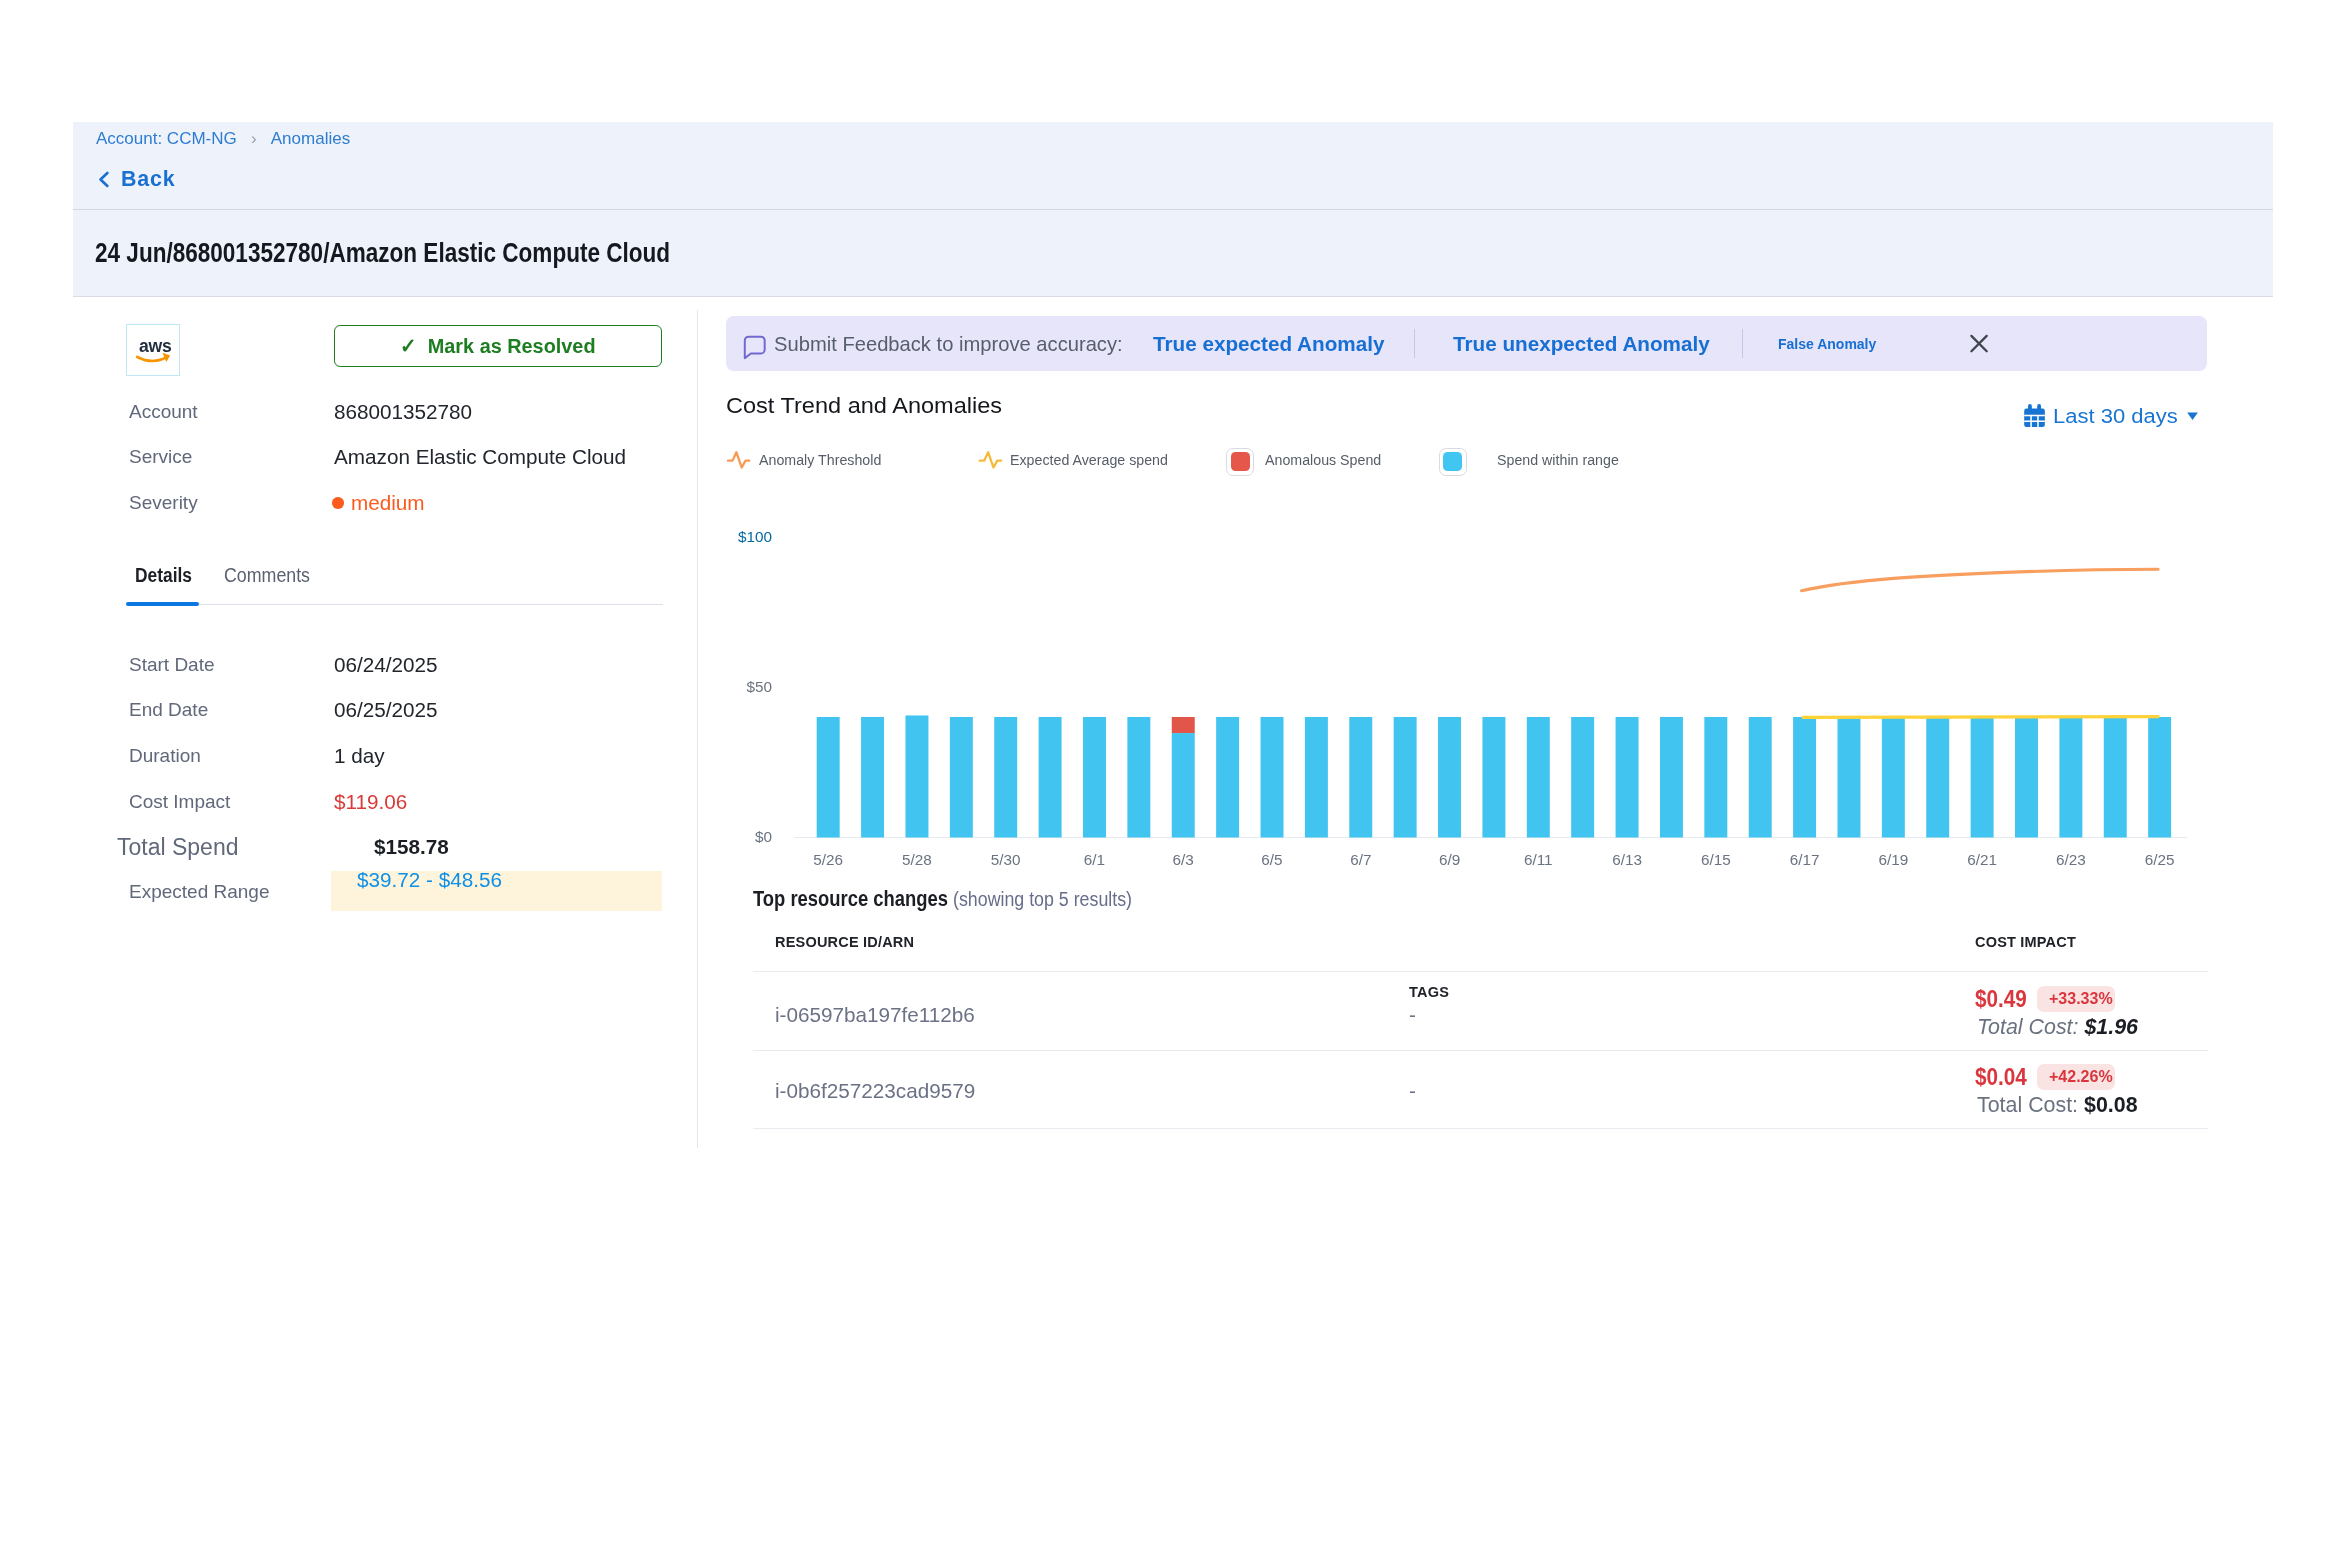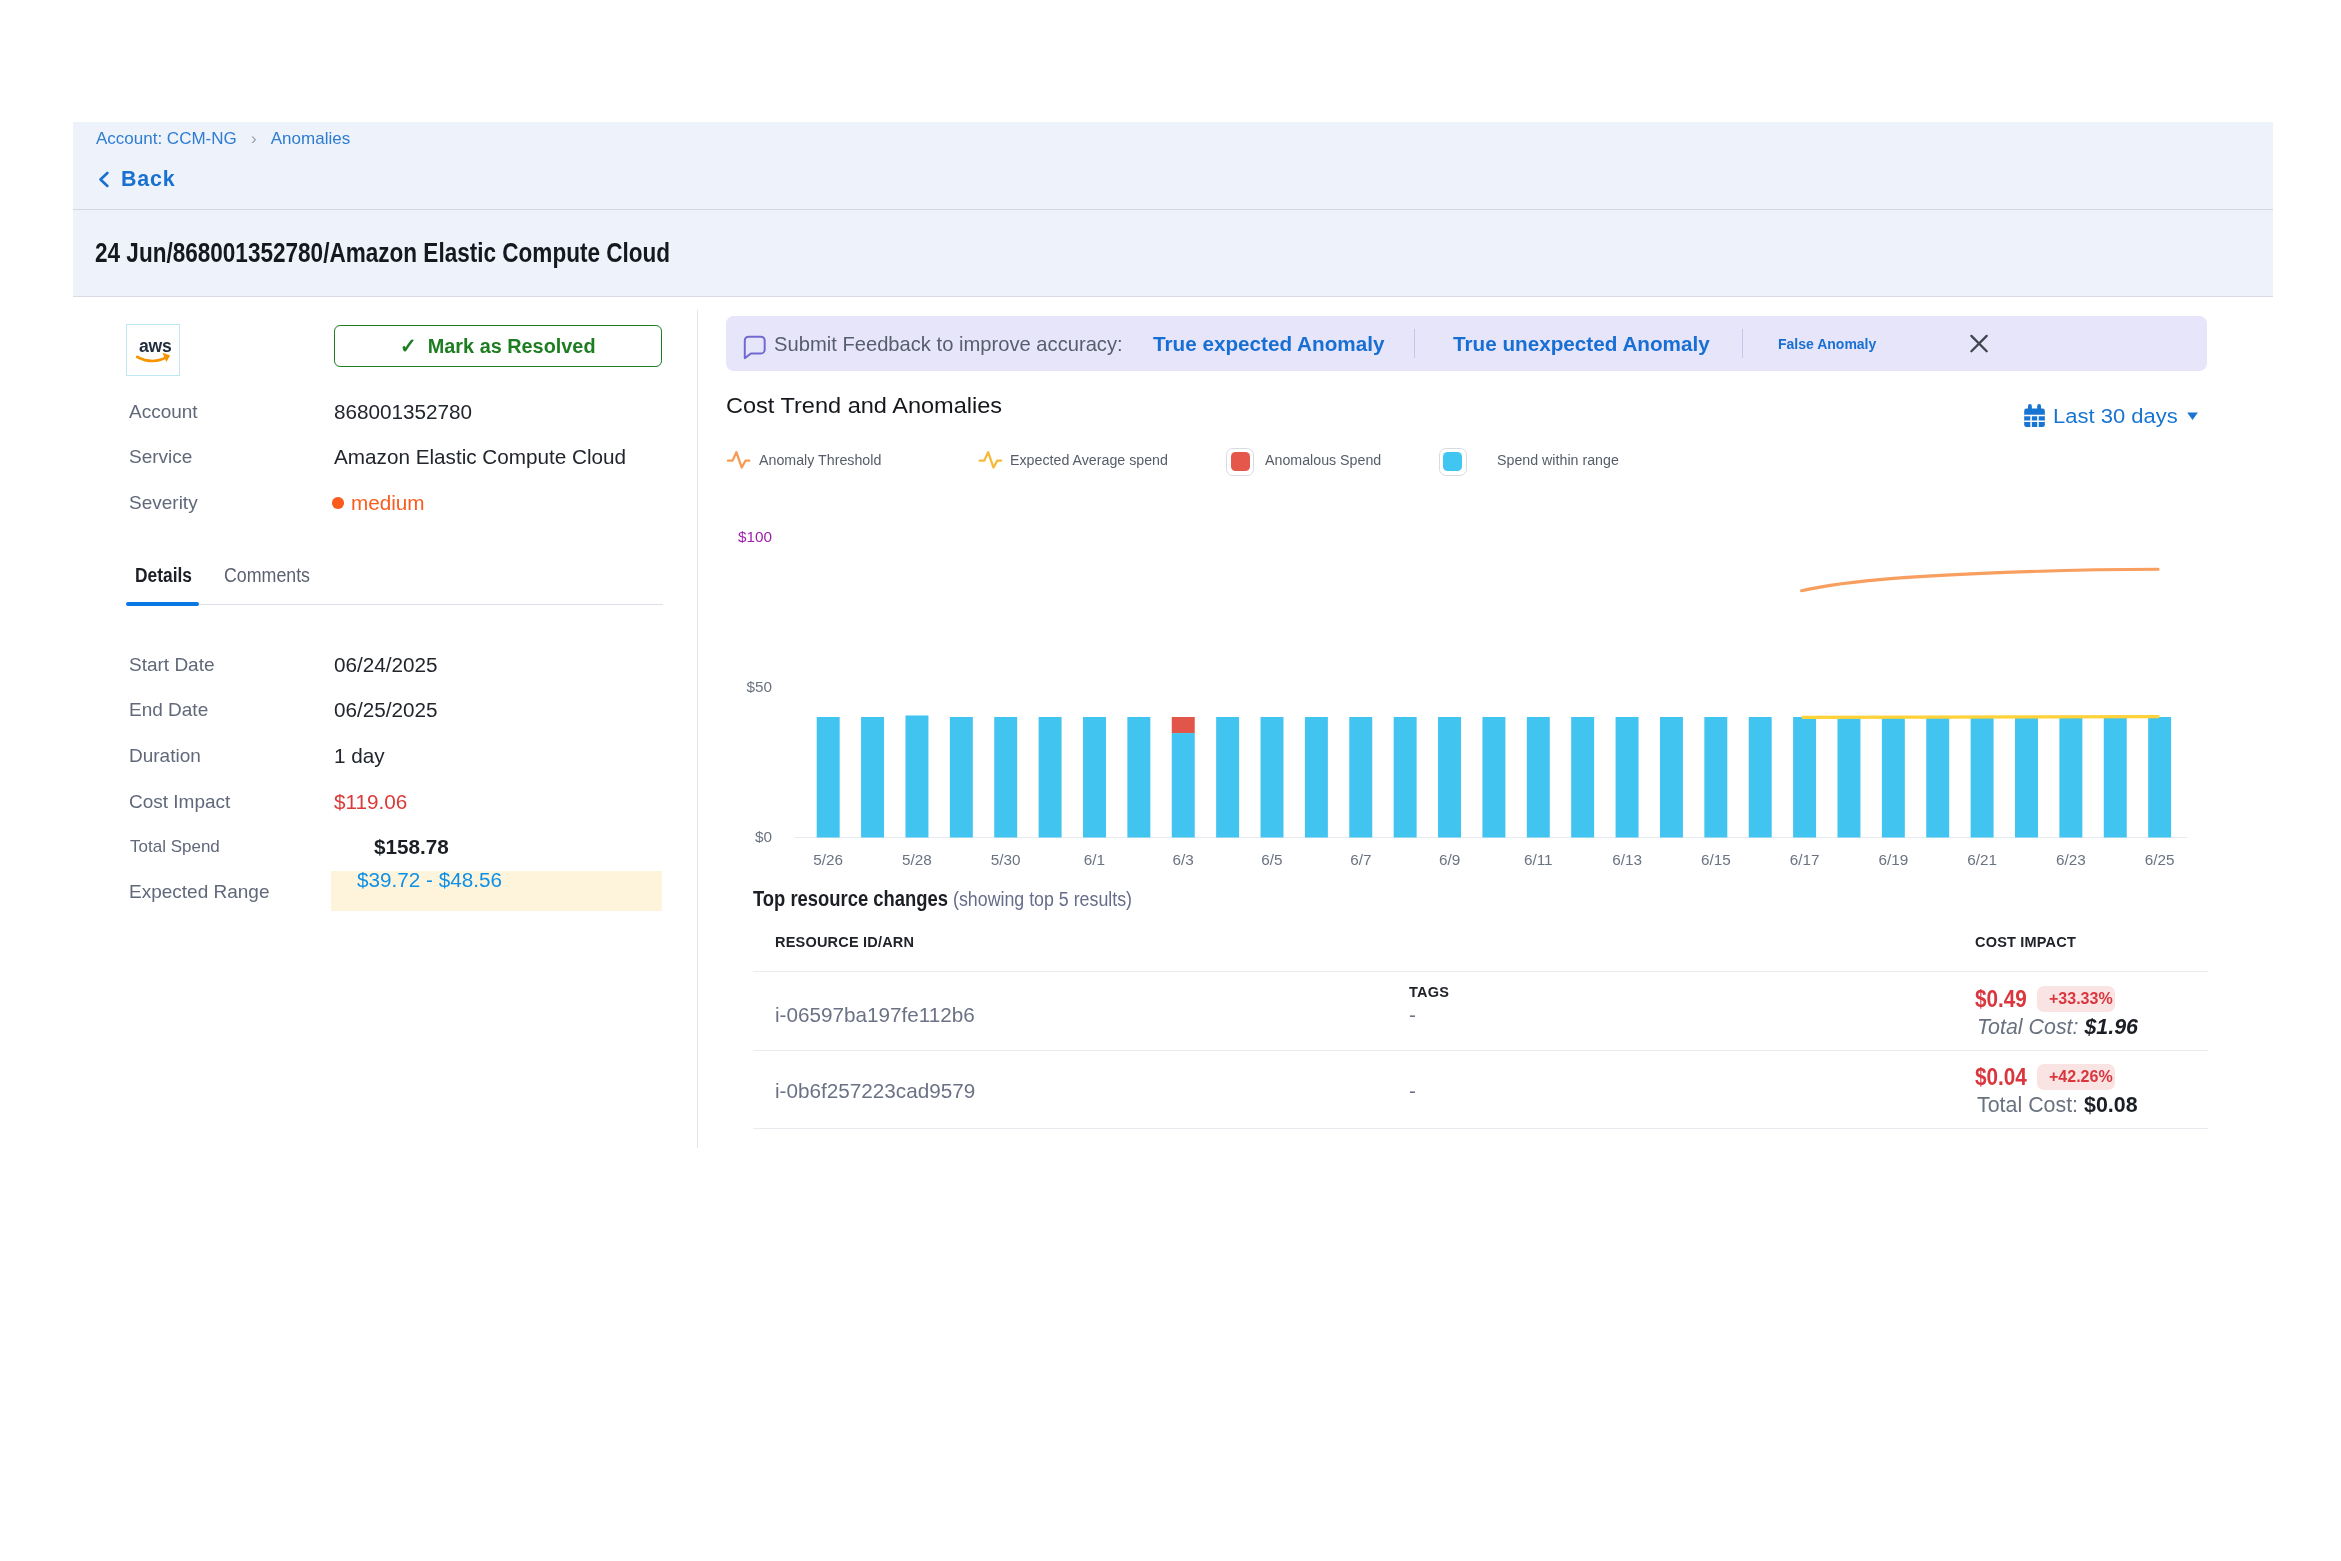--- a/index.html
+++ b/index.html
@@ -43,21 +43,21 @@
   <div class="abs" style="left:126px;top:602px;width:73px;height:3.8px;border-radius:2.3px;background:#0a78e2;"></div>
 
   <div class="t" style="left:129px;top:665px;font-size:19px;color:#60687a;">Start Date</div>
   <div class="t" style="left:334px;top:665px;font-size:20.7px;color:#21252c;">06/24/2025</div>
   <div class="t" style="left:129px;top:710px;font-size:19px;color:#60687a;">End Date</div>
   <div class="t" style="left:334px;top:710px;font-size:20.7px;color:#21252c;">06/25/2025</div>
   <div class="t" style="left:129px;top:756px;font-size:19px;color:#60687a;">Duration</div>
   <div class="t" style="left:334px;top:756px;font-size:20.7px;color:#21252c;">1 day</div>
   <div class="t" style="left:129px;top:802px;font-size:19px;color:#60687a;">Cost Impact</div>
   <div class="t" style="left:334px;top:802px;font-size:20.7px;color:#da3a38;">$119.06</div>
-  <div class="t" style="left:130px;top:847px;font-size:17px;color:#60687a;">Total Spend</div>
+  <div class="t" style="left:117px;top:847px;font-size:23px;color:#60687a;">Total Spend</div>
   <div class="t" style="left:334px;top:847px;font-size:20.7px;font-weight:bold;color:#1b1e24;margin-left:40px;">$158.78</div>
   <div class="t" style="left:129px;top:892px;font-size:19px;color:#60687a;">Expected Range</div>
   <div class="abs" style="left:331px;top:871px;width:331px;height:40px;background:#fdf4db;"></div>
   <div class="t" style="left:335px;top:880px;font-size:20.7px;color:#0f90e7;margin-left:22px;">$39.72 - $48.56</div>
 
   <div class="abs" style="left:697px;top:310px;width:1.1px;height:838px;background:#e3e6ec;"></div>
 
   <div class="abs" style="left:726px;top:316px;width:1481px;height:55px;border-radius:7.7px;background:#e7e5f9;"></div>
   <div class="t" style="left:774px;top:344px;font-size:20.7px;color:#575e6b;transform:translateY(-50%) scaleX(0.975);transform-origin:left center;">Submit Feedback to improve accuracy:</div>
   <div class="t" style="left:1153px;top:344px;font-size:20.7px;font-weight:bold;color:#176fd4;">True expected Anomaly</div>
@@ -71,21 +71,21 @@
 
   <div class="t" style="left:759px;top:460px;font-size:15.3px;color:#565d68;transform:translateY(-50%) scaleX(0.93);transform-origin:left center;">Anomaly Threshold</div>
   <div class="t" style="left:1010px;top:460px;font-size:15.3px;color:#565d68;transform:translateY(-50%) scaleX(0.93);transform-origin:left center;">Expected Average spend</div>
   <div class="abs" style="left:1226px;top:448px;width:27.6px;height:27.6px;border:1.1px solid #d8dbe2;border-radius:6.9px;background:#fff;"></div>
   <div class="abs" style="left:1231px;top:452px;width:19px;height:19px;border-radius:4.6px;background:#e4574a;"></div>
   <div class="t" style="left:1265px;top:460px;font-size:15.3px;color:#565d68;transform:translateY(-50%) scaleX(0.93);transform-origin:left center;">Anomalous Spend</div>
   <div class="abs" style="left:1439px;top:448px;width:27.6px;height:27.6px;border:1.1px solid #d8dbe2;border-radius:6.9px;background:#fff;"></div>
   <div class="abs" style="left:1443px;top:452px;width:19px;height:19px;border-radius:4.6px;background:#41c6f2;"></div>
   <div class="t" style="left:1497px;top:460px;font-size:15.3px;color:#565d68;transform:translateY(-50%) scaleX(0.93);transform-origin:left center;">Spend within range</div>
 
-  <div class="tr" style="right:1570px;top:537px;font-size:15.3px;color:#a21caf;">$100</div>
+  <div class="tr" style="right:1570px;top:537px;font-size:15.3px;color:#0369a1;">$100</div>
   <div class="tr" style="right:1570px;top:687px;font-size:15.3px;color:#6a7380;">$50</div>
   <div class="tr" style="right:1570px;top:837px;font-size:15.3px;color:#6a7380;">$0</div>
 
   <div class="t" style="left:753px;top:899px;font-size:21.4px;font-weight:bold;color:#1b1e24;transform:translateY(-50%) scaleX(0.86);transform-origin:left center;">Top resource changes <span style="font-weight:normal;color:#676c8a;font-size:20.7px;">(showing top 5 results)</span></div>
 
   <div class="t" style="left:775px;top:942px;font-size:14.5px;font-weight:bold;color:#202329;letter-spacing:0.2px;">RESOURCE ID/ARN</div>
   <div class="t" style="left:1409px;top:992px;font-size:14.5px;font-weight:bold;color:#202329;letter-spacing:0.2px;">TAGS</div>
   <div class="t" style="left:1975px;top:942px;font-size:14.5px;font-weight:bold;color:#202329;letter-spacing:0.2px;">COST IMPACT</div>
   <div class="abs" style="left:753px;top:971px;width:1455px;height:1.1px;background:#e9ebf1;"></div>
 

